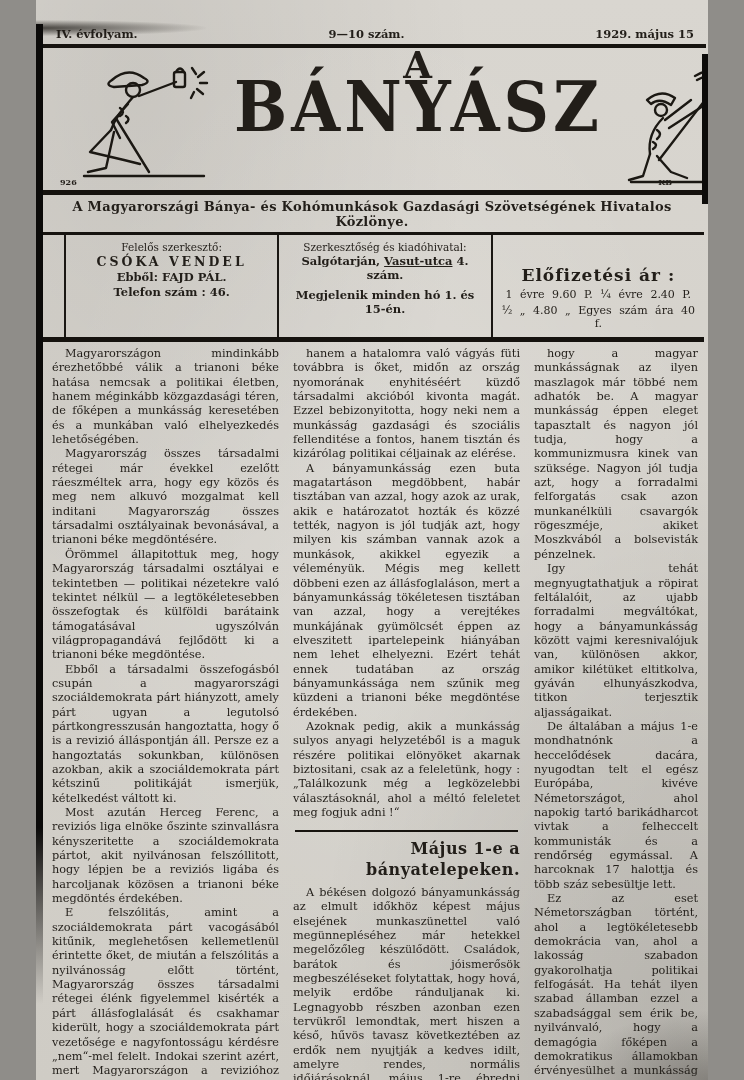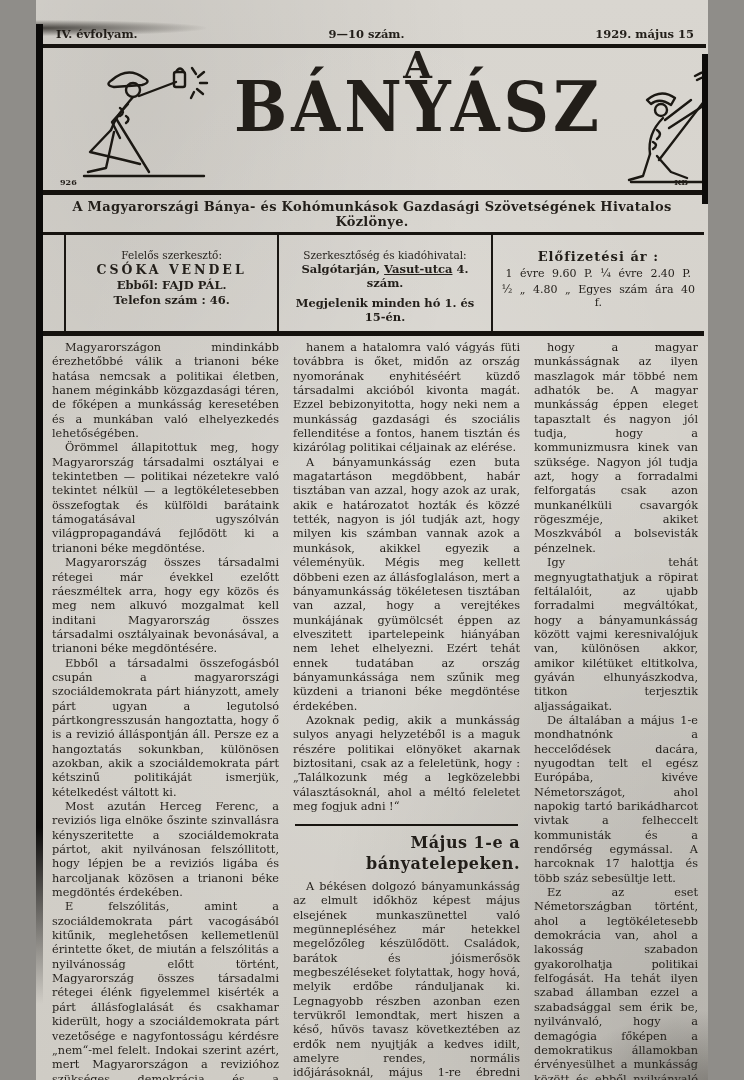--- a/index.html
+++ b/index.html
@@ -26,34 +26,34 @@
 
   .masthead{position:relative;display:flex;align-items:flex-end;justify-content:space-between;
     padding:2px 14px 0 14px;margin:0 4px;border-bottom:5px solid #15120e;height:140px;}
   .mast-art{flex:0 0 auto;}
   .title-block{flex:1;text-align:center;align-self:flex-start;margin-top:0;}
   .title-a{font-size:37px;font-weight:bold;line-height:0.85;letter-spacing:2px;}
   .title-main{font-size:63px;font-weight:bold;letter-spacing:4px;line-height:0.95;
     transform:scaleY(1.1);transform-origin:bottom;}
   .mark{position:absolute;bottom:3px;font-size:8px;font-weight:bold;}
   .mark-left{left:20px;}
-  .mark-right{right:16px;}
+  .mark-right{right:32px;}
 
   .subtitle{text-align:center;font-weight:bold;font-size:13px;padding:4px 0 3px;
     margin:0 4px;border-bottom:3px solid #16130f;letter-spacing:0.3px;}
 
   .infobar{display:flex;margin:0 4px 0 4px;padding-left:24px;border-bottom:5px solid #15120e;
     font-size:11px;text-align:center;}
-  .cell{flex:1;padding:14px 6px 7px;}
+  .cell{flex:1;padding:6px 6px 7px;}
   .cell-editor{border-left:2px solid #1a1713;}
   .cell + .cell{border-left:2px solid #1a1713;}
   .ib-small{font-size:10.5px;}
   .ib-name{font-weight:bold;font-size:12.5px;letter-spacing:3px;margin-top:1px;}
   .ib-bold{font-weight:bold;font-size:11.5px;margin-top:1px;}
-  .ib-label{font-weight:bold;font-size:13px;letter-spacing:1px;}
+  .ib-label{font-weight:bold;font-size:17px;letter-spacing:1px;margin-top:24px;}
   .ib-line{font-size:11px;margin-top:3px;word-spacing:4px;}
   .u{text-decoration:underline;text-align:center;}
 
   .content{display:flex;gap:14px;padding:5px 10px 0 16px;height:788px;overflow:hidden;}
   .left-zone{width:468px;flex:0 0 auto;}
   .twocol{display:flex;gap:14px;}
   .col{width:227px;flex:0 0 auto;font-size:11.3px;line-height:1.27;text-align:justify;}
   .col3{flex:1 1 auto;width:auto;}
   .para{margin:0;text-indent:13px;}
   .art1-title{font-weight:normal;font-size:21.5px;text-align:center;margin:2px 0 9px;
@@ -137,22 +137,22 @@
       <div class="ib-line">1 évre  9.60 P.  ¼ évre  2.40 P.</div>
       <div class="ib-line">½  „  4.80 „  Egyes szám ára 40 f.</div>
     </div>
   </div>
 
   <div class="content">
     <div class="left-zone">
       <div class="twocol">
         <div class="col">
             <p class="para">Magyarországon mindinkább érezhetőbbé válik a trianoni béke hatása nemcsak a politikai életben, hanem méginkább közgazdasági téren, de főképen a munkásság keresetében és a munkában való elhelyezkedés lehetőségében.</p>
+            <p class="para">Magyarország összes társadalmi rétegei már évekkel ezelőtt ráeszméltek arra, hogy egy közös és meg nem alkuvó mozgalmat kell inditani Magyarország összes társadalmi osztályainak bevonásával, a trianoni béke megdöntésére.</p>
             <p class="para">Örömmel állapitottuk meg, hogy Magyarország társadalmi osztályai e tekintetben — politikai nézetekre való tekintet nélkül — a legtökéletesebben összefogtak és külföldi barátaink támogatásával ugyszólván világpropagandává fejlődött ki a trianoni béke megdöntése.</p>
-            <p class="para">Magyarország összes társadalmi rétegei már évekkel ezelőtt ráeszméltek arra, hogy egy közös és meg nem alkuvó mozgalmat kell inditani Magyarország összes társadalmi osztályainak bevonásával, a trianoni béke megdöntésére.</p>
             <p class="para">Ebből a társadalmi összefogásból csupán a magyarországi szociáldemokrata párt hiányzott, amely párt ugyan a legutolsó pártkongresszusán hangoztatta, hogy ő is a revizió álláspontján áll. Persze ez a hangoztatás sokunkban, különösen azokban, akik a szociáldemokrata párt kétszinű politikáját ismerjük, kételkedést váltott ki.</p>
             <p class="para">Most azután Herceg Ferenc, a reviziós liga elnöke őszinte szinvallásra kényszeritette a szociáldemokrata pártot, akit nyilvánosan felszóllitott, hogy lépjen be a reviziós ligába és harcoljanak közösen a trianoni béke megdöntés érdekében.</p>
             <p class="para">E felszólitás, amint a szociáldemokrata párt vacogásából kitűnik, meglehetősen kellemetlenül érintette őket, de miután a felszólitás a nyilvánosság előtt történt, Magyarország összes társadalmi rétegei élénk figyelemmel kisérték a párt állásfoglalását és csakhamar kiderült, hogy a szociáldemokrata párt vezetősége e nagyfontosságu kérdésre „nem“-mel felelt. Indokai szerint azért, mert Magyarországon a revizióhoz szükséges demokrácia és a közszabadságok hiányoznak. Igy tehát céltalannak látja egy ilyen küzdelemben való részvételt.</p>
           </div>
         <div class="col">
           <div>
               <p class="para">hanem a hatalomra való vágyás füti továbbra is őket, midőn az ország nyomorának enyhitéséért küzdő társadalmi akcióból kivonta magát. Ezzel bebizonyitotta, hogy neki nem a munkásság gazdasági és szociális fellenditése a fontos, hanem tisztán és kizárólag politikai céljainak az elérése.</p>
               <p class="para">A bányamunkásság ezen buta magatartáson megdöbbent, habár tisztában van azzal, hogy azok az urak, akik e határozatot hozták és közzé tették, nagyon is jól tudják azt, hogy milyen kis számban vannak azok a munkások, akikkel egyezik a véleményük. Mégis meg kellett döbbeni ezen az állásfoglaláson, mert a bányamunkásság tökéletesen tisztában van azzal, hogy a verejtékes munkájának gyümölcsét éppen az elveszitett ipartelepeink hiányában nem lehet elhelyezni. Ezért tehát ennek tudatában az ország bányamunkássága nem szűnik meg küzdeni a trianoni béke megdöntése érdekében.</p>
               <p class="para">Azoknak pedig, akik a munkásság sulyos anyagi helyzetéből is a maguk részére politikai elönyöket akarnak biztositani, csak az a feleletünk, hogy : „Találkozunk még a legközelebbi választásoknál, ahol a méltó feleletet meg fogjuk adni !“</p>
             </div>

